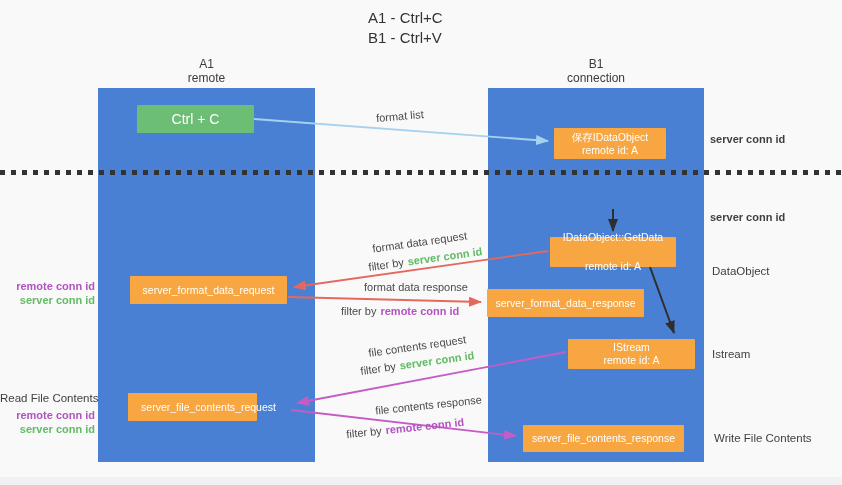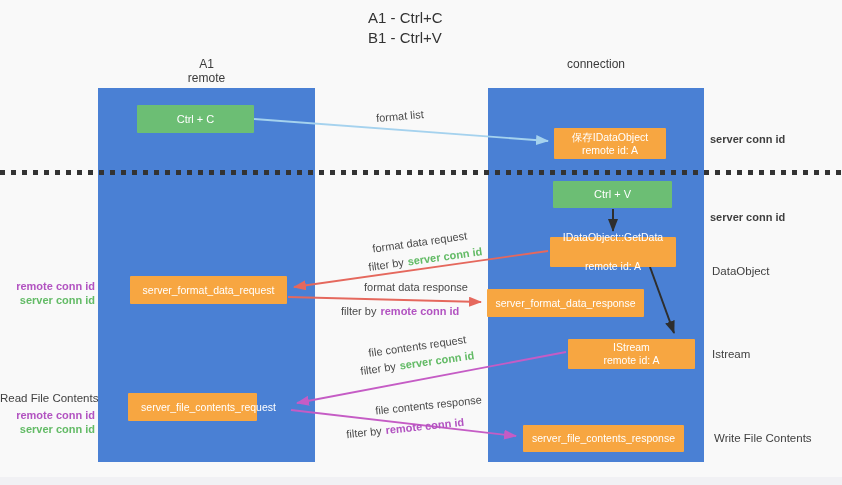--- a/index.html
+++ b/index.html
@@ -21,21 +21,21 @@
   .dotline {
     position:absolute; left:0; top:170px; width:842px; height:5px;
     background:repeating-linear-gradient(90deg,#333 0 5px,transparent 5px 11px);
   }
   .arrows { position:absolute; left:0; top:0; z-index:2; pointer-events:none; }
   .box {
     position:absolute; z-index:3; display:flex; flex-direction:column;
     align-items:center; justify-content:center; text-align:center;
     color:#fff; font-size:10.5px; line-height:13px; border-radius:1px;
   }
-  .gbox { background:#6cbe74; font-size:11px; }
+  .gbox { background:#6cbe74; font-size:14px; }
   .obox { background:#f7a641; }
   .mlabel {
     position:absolute; z-index:4; white-space:nowrap;
     font-size:11px; color:#4a4a4a;
   }
   .rot5 { transform:rotate(-5deg); }
   .rot8 { transform:rotate(-8deg); }
   .rot6 { transform:rotate(-6deg); }
   .green { color:#63bb66; font-weight:bold; }
   .purple { color:#b253c1; font-weight:bold; }
@@ -61,20 +61,21 @@
   <div class="title">
     <div>A1 - Ctrl+C</div>
     <div>B1 - Ctrl+V</div>
   </div>
 
   <div class="ll-header" style="left:98px;width:217px;">
     <div>A1</div>
     <div>remote</div>
   </div>
   <div class="ll-header" style="left:488px;width:216px;">
+    <div>B1</div>
     <div>connection</div>
   </div>
 
   <div class="lifeline" style="left:98px;width:217px;"></div>
   <div class="lifeline" style="left:488px;width:216px;"></div>
 
   <div class="dotline"></div>
 
   <svg class="arrows" width="842" height="485">
     <defs>
@@ -102,23 +103,20 @@
 
   <div class="box gbox" style="left:137px;top:105px;width:117px;height:28px;">
     <span>Ctrl + C</span>
   </div>
 
   <div class="box obox" style="left:554px;top:128px;width:112px;height:31px;">
     <span>保存IDataObject</span>
     <span>remote id: A</span>
   </div>
 
-  <div class="box gbox" style="left:553px;top:181px;width:119px;height:27px;">
-    <span>Ctrl + V</span>
-  </div>
 
   <div class="box obox" style="left:550px;top:237px;width:126px;height:30px;gap:16px;">
     <span>IDataObject::GetData</span>
     <span>remote id: A</span>
   </div>
 
   <div class="box obox" style="left:130px;top:276px;width:157px;height:28px;">
     <span>server_format_data_request</span>
   </div>
 

